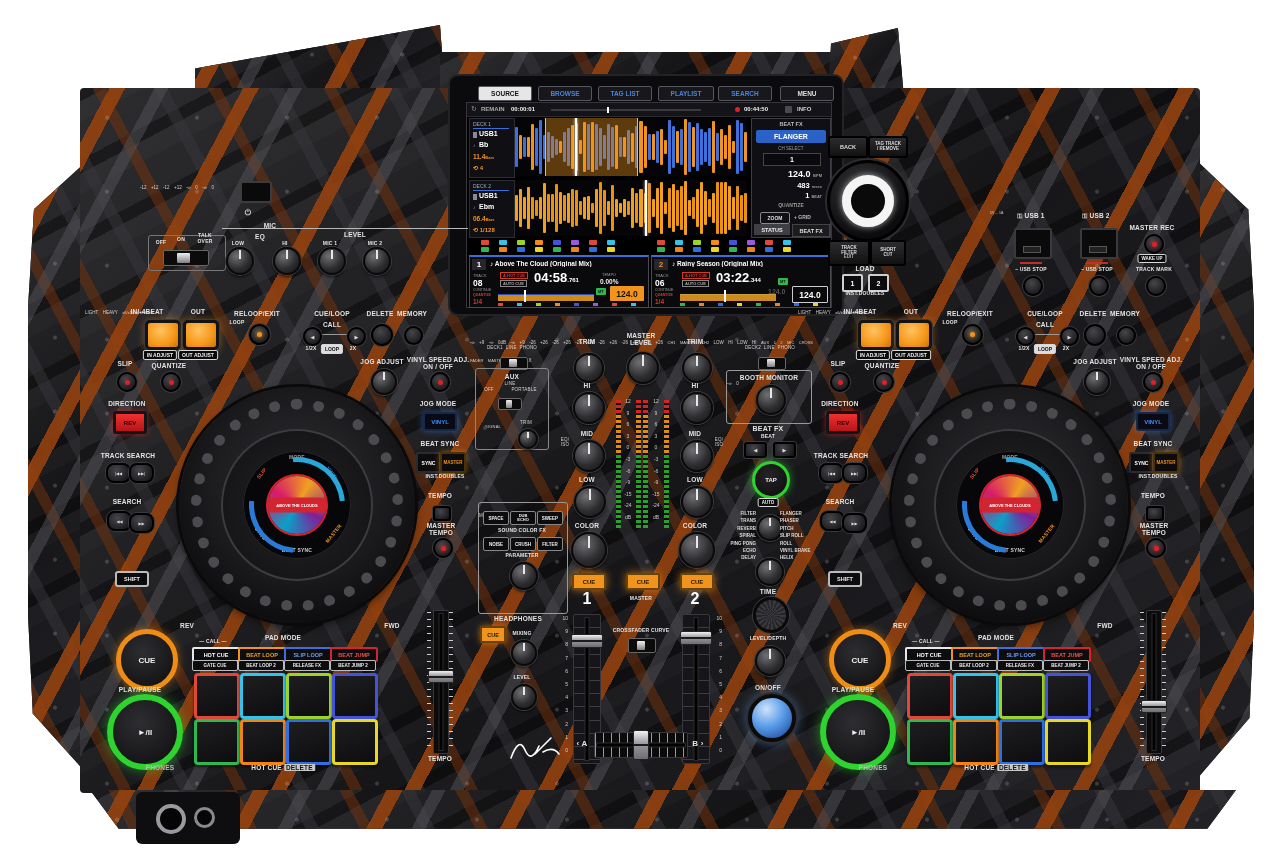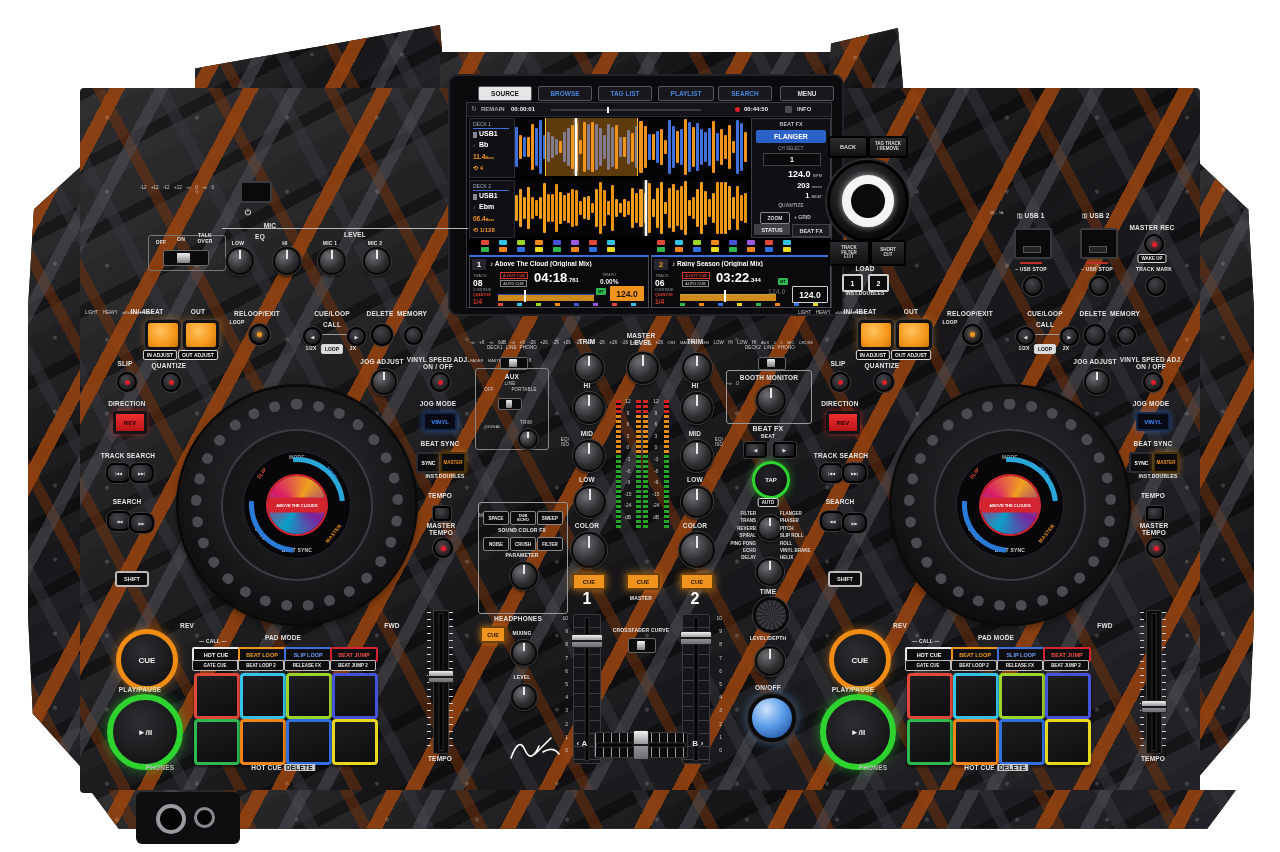--- a/index.html
+++ b/index.html
@@ -234,21 +234,21 @@
           <i style="height: 52.5944%; background: rgb(232, 146, 15);"></i>
           <em class="wf-ph" style="left: 56%;"></em>
         </div>
 
       <div class="abs" style="left:284px;top:15px;width:78px;height:118px;background:#101014;border:1px solid #3c3c44;">
         <div class="scr-lb" style="left:50%;transform:translateX(-50%);top:2px;font-size:5.5px;color:#bbb;font-weight:bold;">BEAT FX</div>
         <div class="abs" style="left:4px;top:11px;width:70px;height:13px;background:#2a62c8;color:#fff;font-size:7px;font-weight:bold;display:flex;align-items:center;justify-content:center;border-radius:2px;">FLANGER</div>
         <div class="scr-lb" style="left:50%;transform:translateX(-50%);top:27px;font-size:4.5px;color:#999;">CH SELECT</div>
         <div class="abs" style="left:11px;top:34px;width:56px;height:11px;background:#0a0a0c;border:1px solid #444;color:#fff;font-size:7px;font-weight:bold;display:flex;align-items:center;justify-content:center;">1</div>
         <div class="scr-lb" style="right:8px;top:50px;font-size:9px;font-weight:bold;color:#fff;"><span>124.0</span> <span style="font-size:4px;color:#999;">BPM</span></div>
-        <div class="scr-lb" style="right:8px;top:62px;font-size:7.5px;font-weight:bold;color:#fff;"><span>203</span> <span style="font-size:4px;color:#999;">msec</span></div>
+        <div class="scr-lb" style="right:8px;top:62px;font-size:7.5px;font-weight:bold;color:#fff;"><span>483</span> <span style="font-size:4px;color:#999;">msec</span></div>
         <div class="scr-lb" style="right:8px;top:72px;font-size:7.5px;font-weight:bold;color:#fff;"><span>1</span> <span style="font-size:4px;color:#999;">BEAT</span></div>
         <div class="scr-lb" style="left:50%;transform:translateX(-50%);top:83px;font-size:5px;color:#999;font-weight:bold;">QUANTIZE</div>
         <div class="abs" style="left:8px;top:93px;width:28px;height:10px;border:1px solid #888;color:#ddd;font-size:5px;font-weight:bold;display:flex;align-items:center;justify-content:center;border-radius:2px;">ZOOM</div>
         <div class="scr-lb" style="left:42px;top:95px;font-size:5px;color:#bbb;font-weight:bold;">+ GRID</div>
         <div class="abs" style="left:2px;top:105px;width:36px;height:11px;background:#3e3e44;color:#eee;font-size:5.5px;font-weight:bold;display:flex;align-items:center;justify-content:center;">STATUS</div>
         <div class="abs" style="left:40px;top:105px;width:36px;height:11px;background:#1c1c20;border:1px solid #444;color:#ddd;font-size:5.5px;font-weight:bold;display:flex;align-items:center;justify-content:center;">BEAT FX</div>
       </div>
 
       <div class="sqrow" style="left:14px;top:137px;">
           <span style="background: rgb(224, 72, 58);"></span>
@@ -294,21 +294,21 @@
       <div class="abs" style="left:2px;top:152px;width:178px;height:50px;background:#0a0a0c;border:1px solid #4a4a50;border-top:2px solid #3a6fd8;">
         <div class="abs" style="left:2px;top:2px;width:14px;height:11px;background:#26262c;color:#fff;font-size:8px;font-weight:bold;display:flex;align-items:center;justify-content:center;">1</div>
         <div class="scr-lb" style="left:20px;top:3px;font-size:6.5px;font-weight:bold;color:#fff;max-width:154px;overflow:hidden;">♪ Above The Cloud (Original Mix)</div>
         <div class="scr-lb" style="left:3px;top:16px;font-size:4px;color:#999;">TRACK</div>
         <div class="scr-lb" style="left:3px;top:21px;font-size:8.5px;font-weight:bold;color:#fff;">08</div>
         <div class="scr-lb" style="left:3px;top:31px;font-size:3.5px;color:#999;">CONTINUE</div>
         <div class="scr-lb" style="left:3px;top:36px;font-size:3.5px;color:#d43a2a;font-weight:bold;">QUANTIZE</div>
         <div class="scr-lb" style="left:3px;top:41px;font-size:6.5px;color:#d43a2a;font-weight:bold;">1/4</div>
         <div class="abs" style="left:30px;top:15px;border:1px solid #d43a2a;color:#d43a2a;font-size:4px;font-weight:bold;padding:0 2px;">A.HOT CUE</div>
         <div class="abs" style="left:30px;top:23px;border:1px solid #888;color:#aaa;font-size:4px;font-weight:bold;padding:0 2px;">AUTO CUE</div>
-        <div class="scr-lb" style="left:64px;top:13px;font-size:13px;font-weight:bold;color:#fff;"><span>04:18</span><span style="font-size:6px;">.761</span></div>
+        <div class="scr-lb" style="left:64px;top:13px;font-size:13px;font-weight:bold;color:#fff;"><span>04:58</span><span style="font-size:6px;">.761</span></div>
         <div class="scr-lb" style="left:132px;top:15px;font-size:4px;color:#999;">TEMPO</div>
         <div class="scr-lb" style="left:130px;top:21px;font-size:6.5px;font-weight:bold;color:#eee;">0.00%</div>
         <div class="abs" style="left:126px;top:31px;background:#2fb750;color:#04220a;font-size:4px;font-weight:bold;padding:1px 2px;border-radius:1px;">MT</div>
         <div class="abs" style="left:140px;top:29px;width:34px;height:15px;background:#f0941e;color:#1a1000;display:flex;align-items:center;justify-content:center;font-size:8.5px;font-weight:bold;border-radius:1px;">124.0</div>
         <div class="abs" style="left:28px;top:34px;width:96px;height:10px;background:linear-gradient(to top,#f0a01e 55%,#3a5ad0 55% 70%,transparent 70%);opacity:.85;"></div>
         <div class="abs" style="left:54px;top:33px;width:1.5px;height:12px;background:#fff;"></div>
         <div class="ticks" style="left:28px;top:45.5px;">
             <span style="background: rgb(224, 72, 58);"></span>
             <span style="background: rgb(53, 195, 232);"></span>
             <span style="background: rgb(158, 211, 42);"></span>

